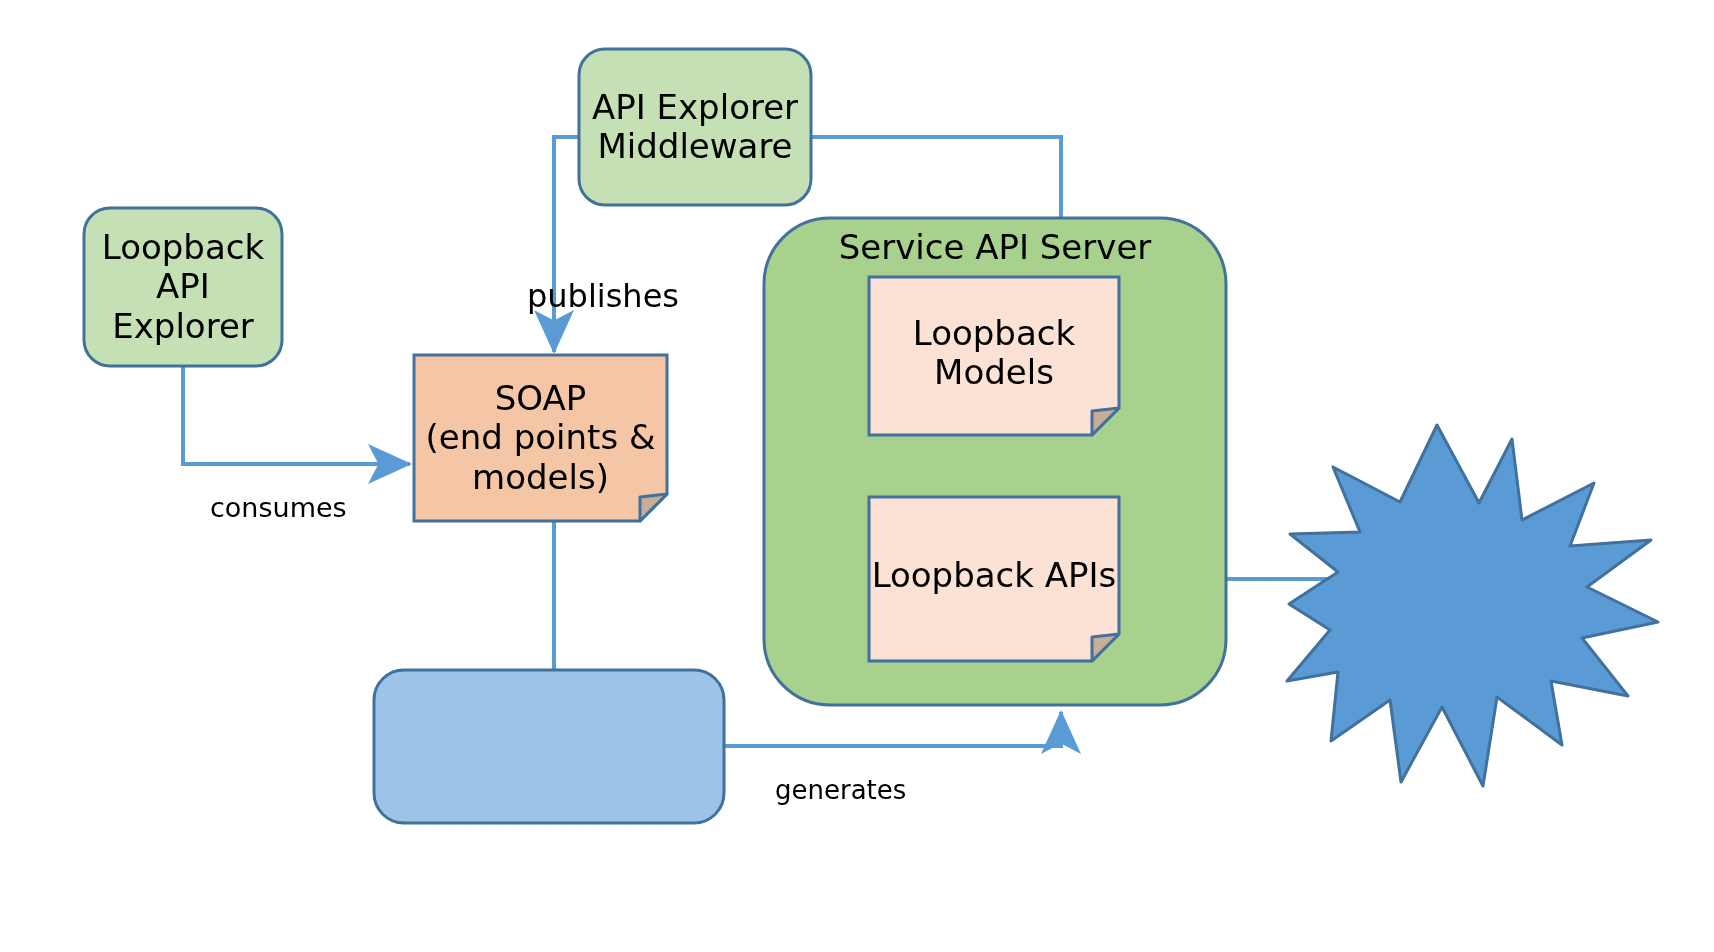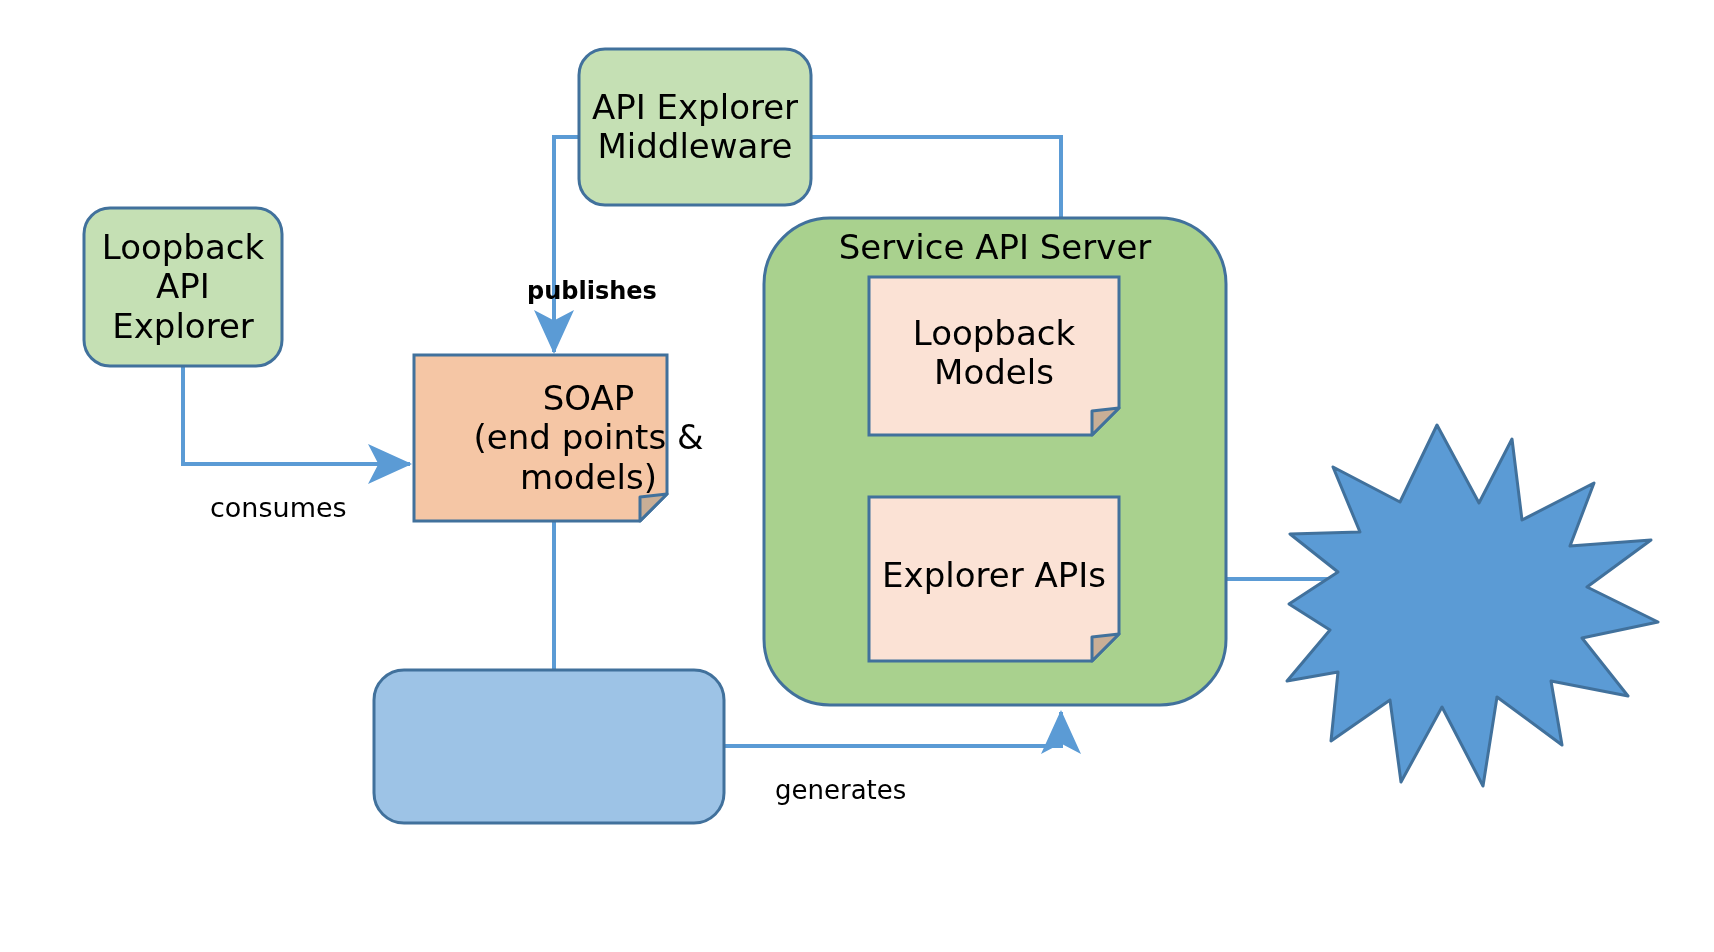--- a/index.html
+++ b/index.html
@@ -101,32 +101,32 @@
                      1247,604 1296,572 1248,534 1318,532 1291,467 1358,502" fill="#5b9bd5" stroke="#41719c" stroke-width="3" stroke-linejoin="round"></polygon>
   </svg>
 
   <div class="node-label" style="left:537px; top:49px; width:232px; height:156px; font-size:34px;">API Explorer
 Middleware</div>
 
   <div class="node-label" style="left:42px; top:208px; width:198px; height:158px; font-size:34px;">Loopback
 API
 Explorer</div>
 
-  <div class="node-label" style="left:372px; top:355px; width:253px; height:166px; font-size:34px;padding-left:48px;">SOAP
+  <div class="node-label" style="left:372px; top:355px; width:253px; height:166px; font-size:34px;">SOAP
 (end points &amp;
 models)</div>
 
   <div class="node-label" style="left:722px; top:222px; width:462px; height:52px; font-size:34px;">Service API Server</div>
 
   <div class="node-label" style="left:827px; top:277px; width:250px; height:152px; font-size:34px;">Loopback
 Models</div>
 
-  <div class="node-label" style="left:827px; top:497px; width:250px; height:158px; font-size:34px;">Explorer APIs</div>
+  <div class="node-label" style="left:827px; top:497px; width:250px; height:158px; font-size:34px;">Loopback APIs</div>
 
 
 
-  <div class="edge-label" style="left:485px; top:277px; font-size:24px;font-weight:bold;">publishes</div>
+  <div class="edge-label" style="left:485px; top:277px; font-size:32px;">publishes</div>
 
   <div class="edge-label" style="left:168px; top:492px; font-size:27px;">consumes</div>
 
   <div class="edge-label" style="left:733px; top:775px; font-size:26px;">generates</div>
 
 </div>
 
 </body></html>

